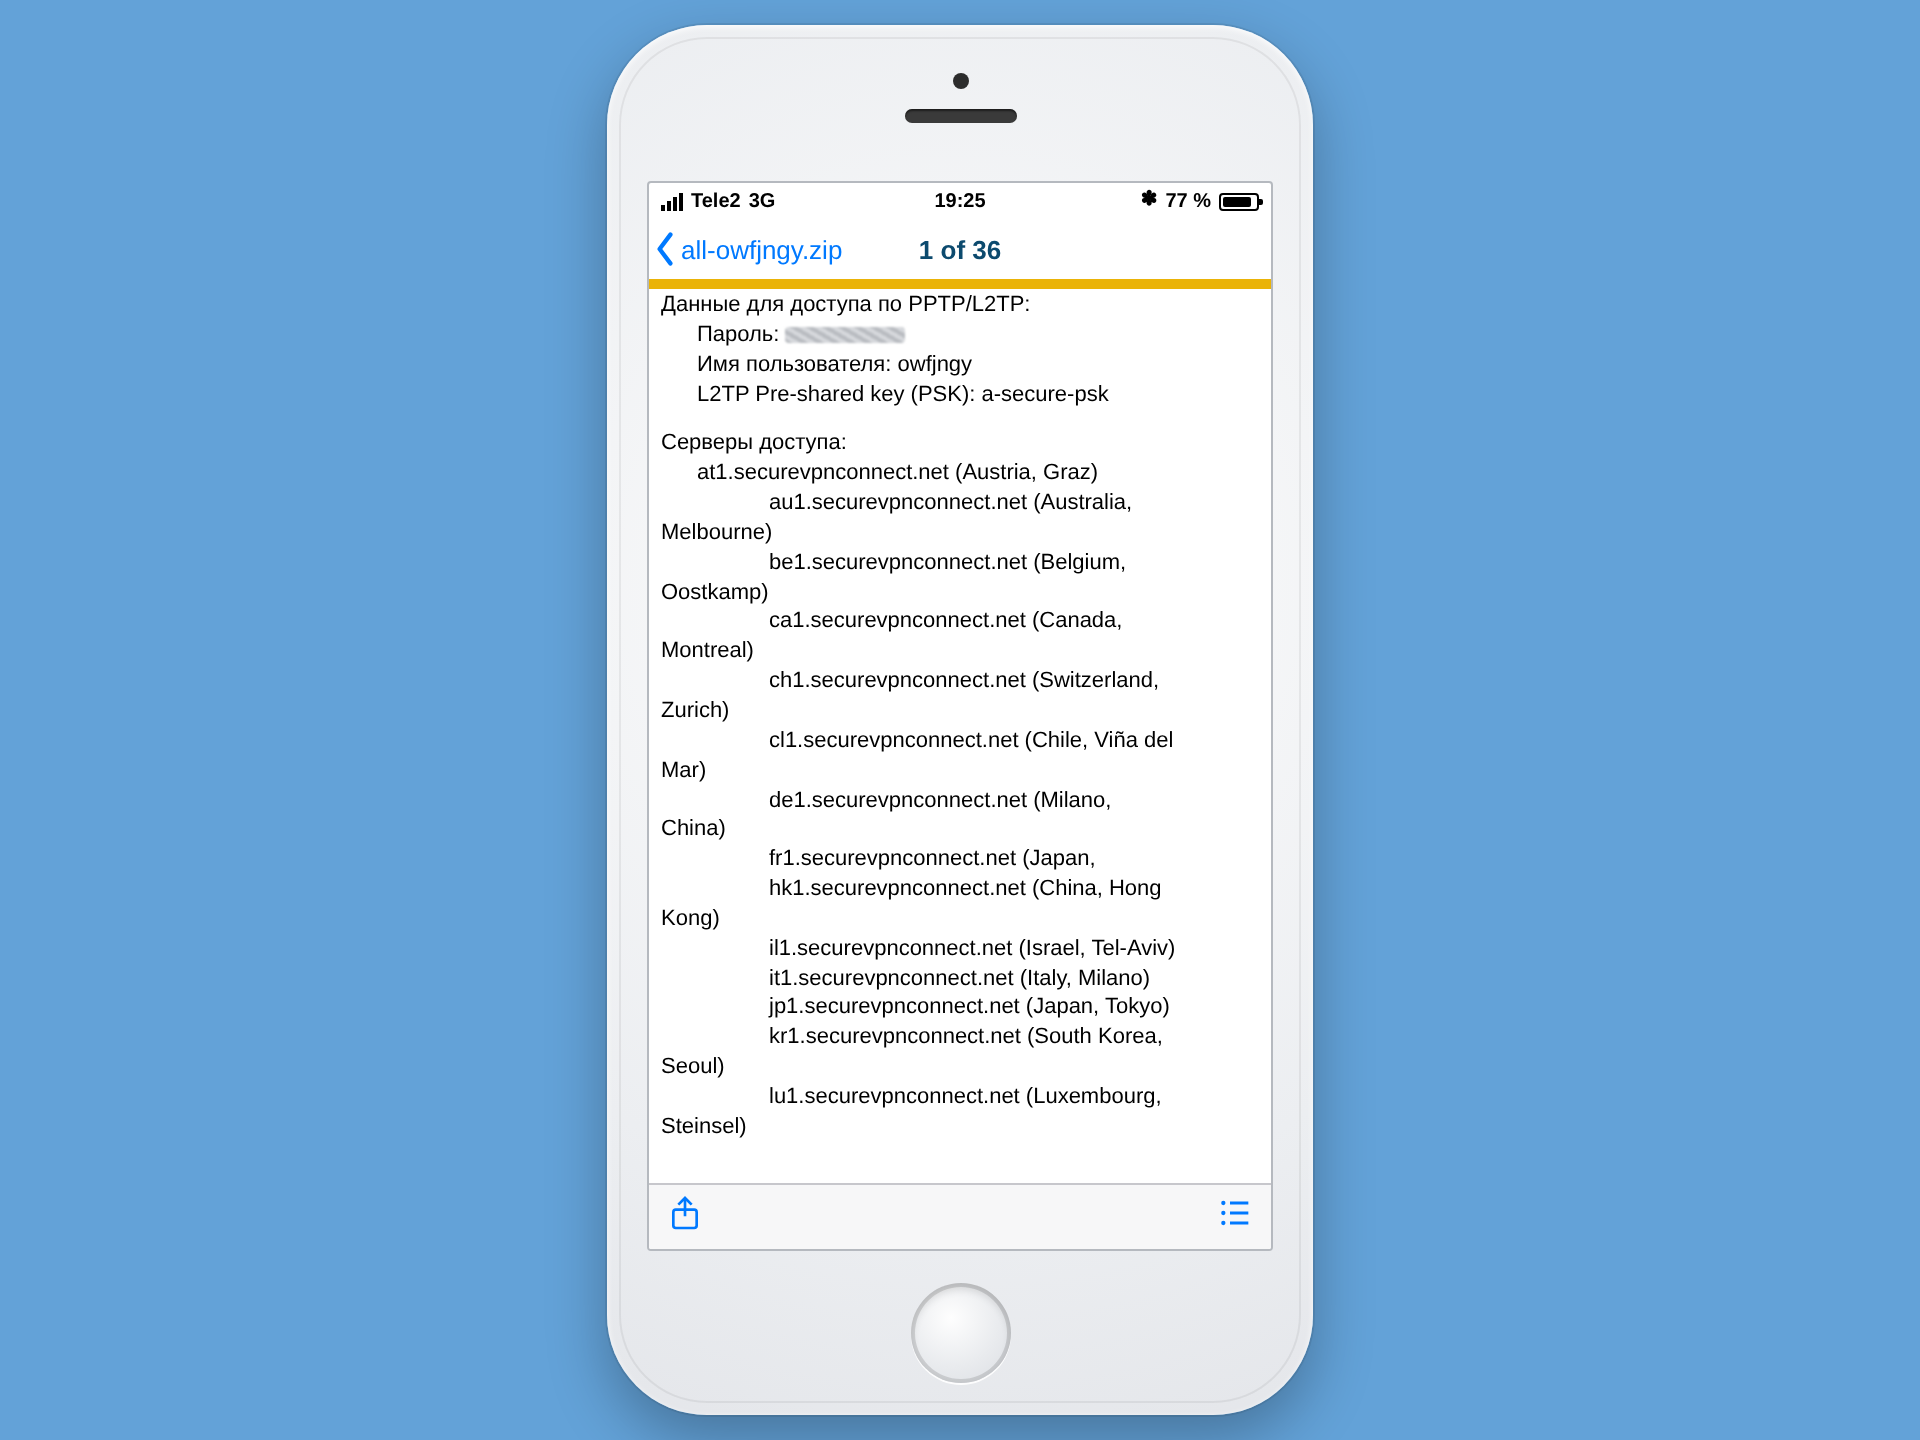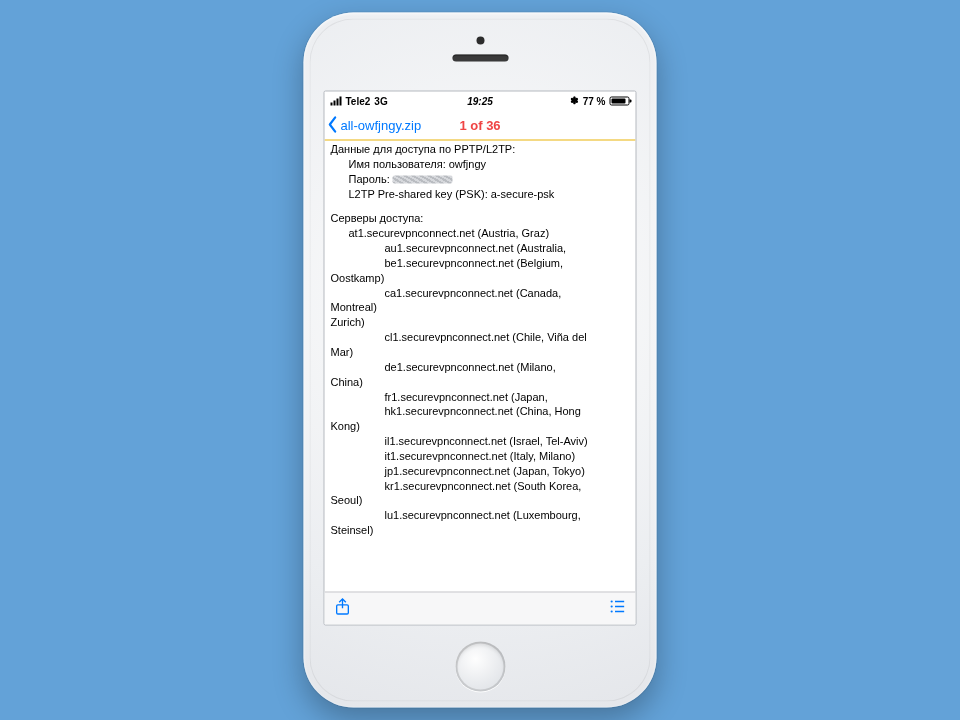--- a/index.html
+++ b/index.html
@@ -88,21 +88,21 @@
     flex:0 0 18px;
     display:flex;
     align-items:center;
     justify-content:space-between;
     font-size:10px;
     font-weight:600;
     color:#000;
     padding:0 6px;
   }
   .sb-left, .sb-right { display:flex; align-items:center; gap:4px; }
-  .sb-center { position:absolute; left:0; right:0; text-align:center; font-size:10px; font-weight:600; pointer-events:none;font-style:italic;}
+  .sb-center { position:absolute; left:0; right:0; text-align:center; font-size:10px; font-weight:600; pointer-events:none;}
   .sig-bars { display:flex; align-items:flex-end; gap:1px; }
   .sig-bars span { width:2px; background:#000; display:block; }
   .sig-bars span:nth-child(1){height:3px;}
   .sig-bars span:nth-child(2){height:5px;}
   .sig-bars span:nth-child(3){height:7px;}
   .sig-bars span:nth-child(4){height:9px;}
   .bt-icon { font-size:10px; line-height:1; }
   .battery {
     position:relative;
     width:20px; height:9px;
@@ -123,21 +123,21 @@
     left:1px; top:1px; bottom:1px;
     width:77%;
     background:#000;
     border-radius:1px;
   }
 
   
   .navbar {
     height:30px;
     flex:0 0 30px;
-    border-bottom:1px solid #eab308;
+    border-bottom:5px solid #eab308;
     position:relative;
     display:flex;
     align-items:center;
     font-size:13px;
   }
   .back {
     display:flex; align-items:center;
     color:#0079ff;
     font-weight:500;
     padding-left:2px;
@@ -146,21 +146,21 @@
     white-space:nowrap;
     overflow:hidden;
     text-overflow:ellipsis;
   }
   .back svg { width:12px; height:18px; }
   .nav-title {
     position:absolute;
     left:0; right:0;
     text-align:center;
     font-weight:700;
-    color:#ef4444;
+    color:#0c4a6e;
     pointer-events:none;
     font-size:13px;
   }
 
   
   .doc {
     flex:1 1 auto;
     overflow:hidden;
     font-size:11px;
     line-height:1.35;
@@ -230,35 +230,37 @@
         <svg viewBox="0 0 12 20">
           <polyline points="9,2 3,10 9,18" fill="none" stroke="#0079ff" stroke-width="2.4" stroke-linecap="round" stroke-linejoin="round"></polyline>
         </svg>
         <span>all-owfjngy.zip</span>
       </div>
       <div class="nav-title">1 of 36</div>
     </div>
 
     <div class="doc">
       <div class="row">Данные для доступа по PPTP/L2TP:</div>
-      <div class="row indent1">Имя пользователя: owfjngy</div>
       <div class="row indent1">
         <span>Пароль:</span>
         <span class="redact"></span>
       </div>
+      <div class="row indent1">Имя пользователя: owfjngy</div>
       <div class="row indent1">L2TP Pre-shared key (PSK): a-secure-psk</div>
       <div class="row" style="height:10px"></div>
       <div class="row">Серверы доступа:</div>
       <div class="row indent1">at1.securevpnconnect.net (Austria, Graz)</div>
       <div id="servers-container">
           <div class="row indent2">au1.securevpnconnect.net (Australia,</div>
+          <div class="row">Melbourne)</div>
           <div class="row indent2">be1.securevpnconnect.net (Belgium,</div>
           <div class="row">Oostkamp)</div>
           <div class="row indent2">ca1.securevpnconnect.net (Canada,</div>
           <div class="row">Montreal)</div>
+          <div class="row indent2">ch1.securevpnconnect.net (Switzerland,</div>
           <div class="row">Zurich)</div>
           <div class="row indent2">cl1.securevpnconnect.net (Chile, Viña del</div>
           <div class="row">Mar)</div>
           <div class="row indent2">de1.securevpnconnect.net (Milano,</div>
           <div class="row">China)</div>
           <div class="row indent2">fr1.securevpnconnect.net (Japan,</div>
           <div class="row indent2">hk1.securevpnconnect.net (China, Hong</div>
           <div class="row">Kong)</div>
           <div class="row indent2">il1.securevpnconnect.net (Israel, Tel-Aviv)</div>
           <div class="row indent2">it1.securevpnconnect.net (Italy, Milano)</div>

